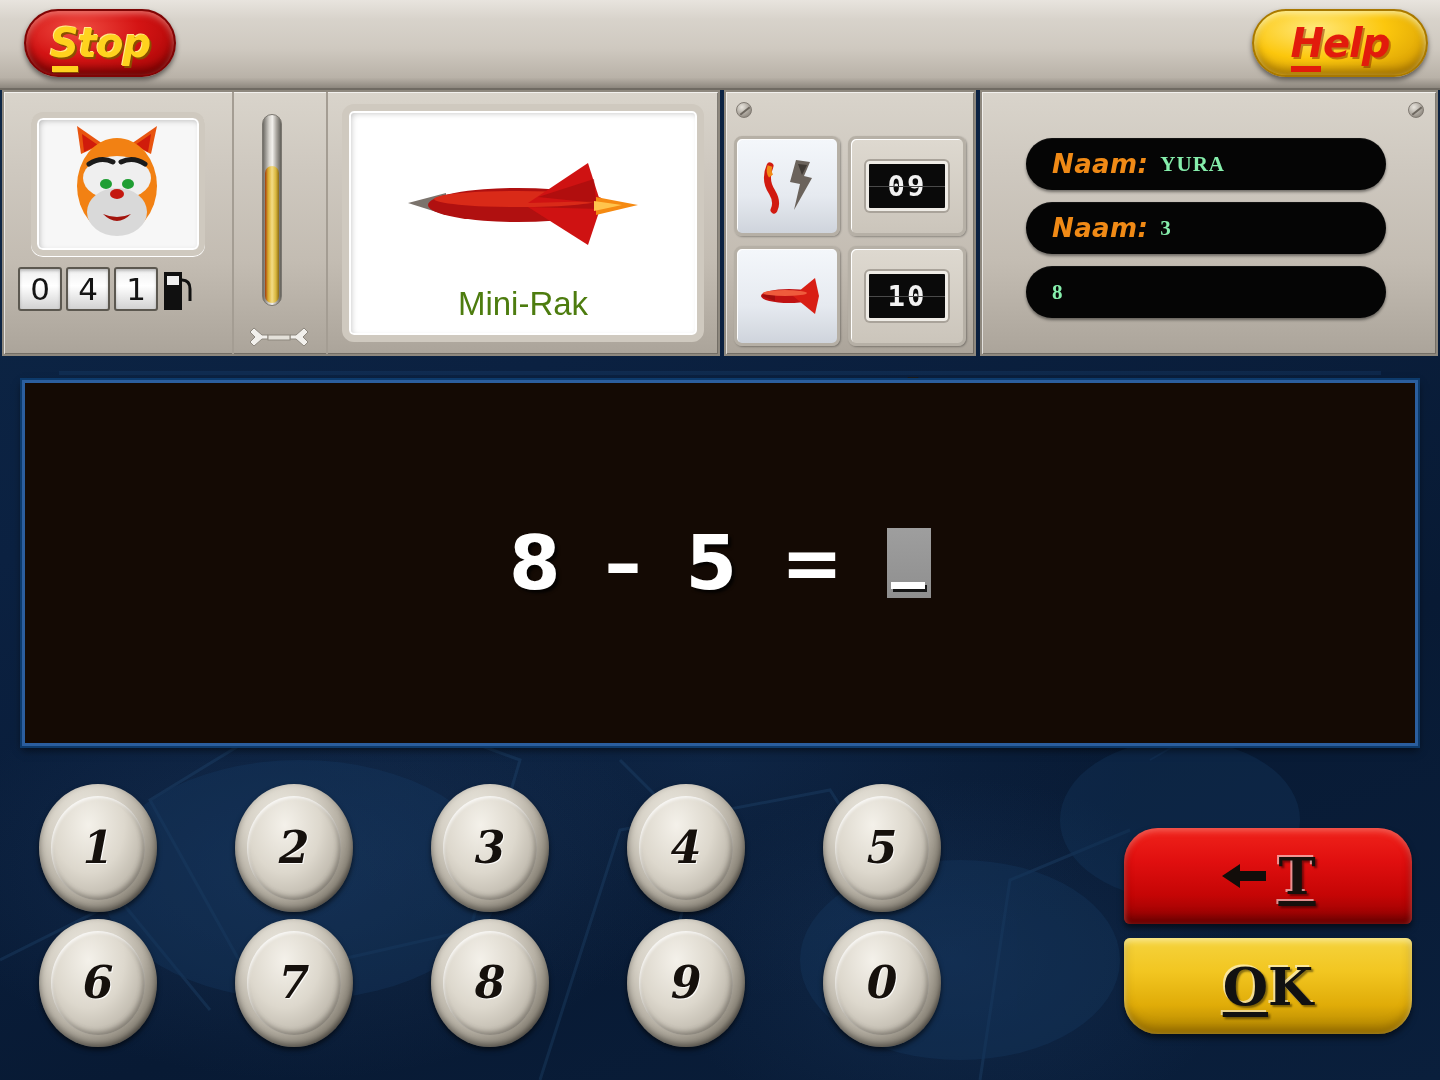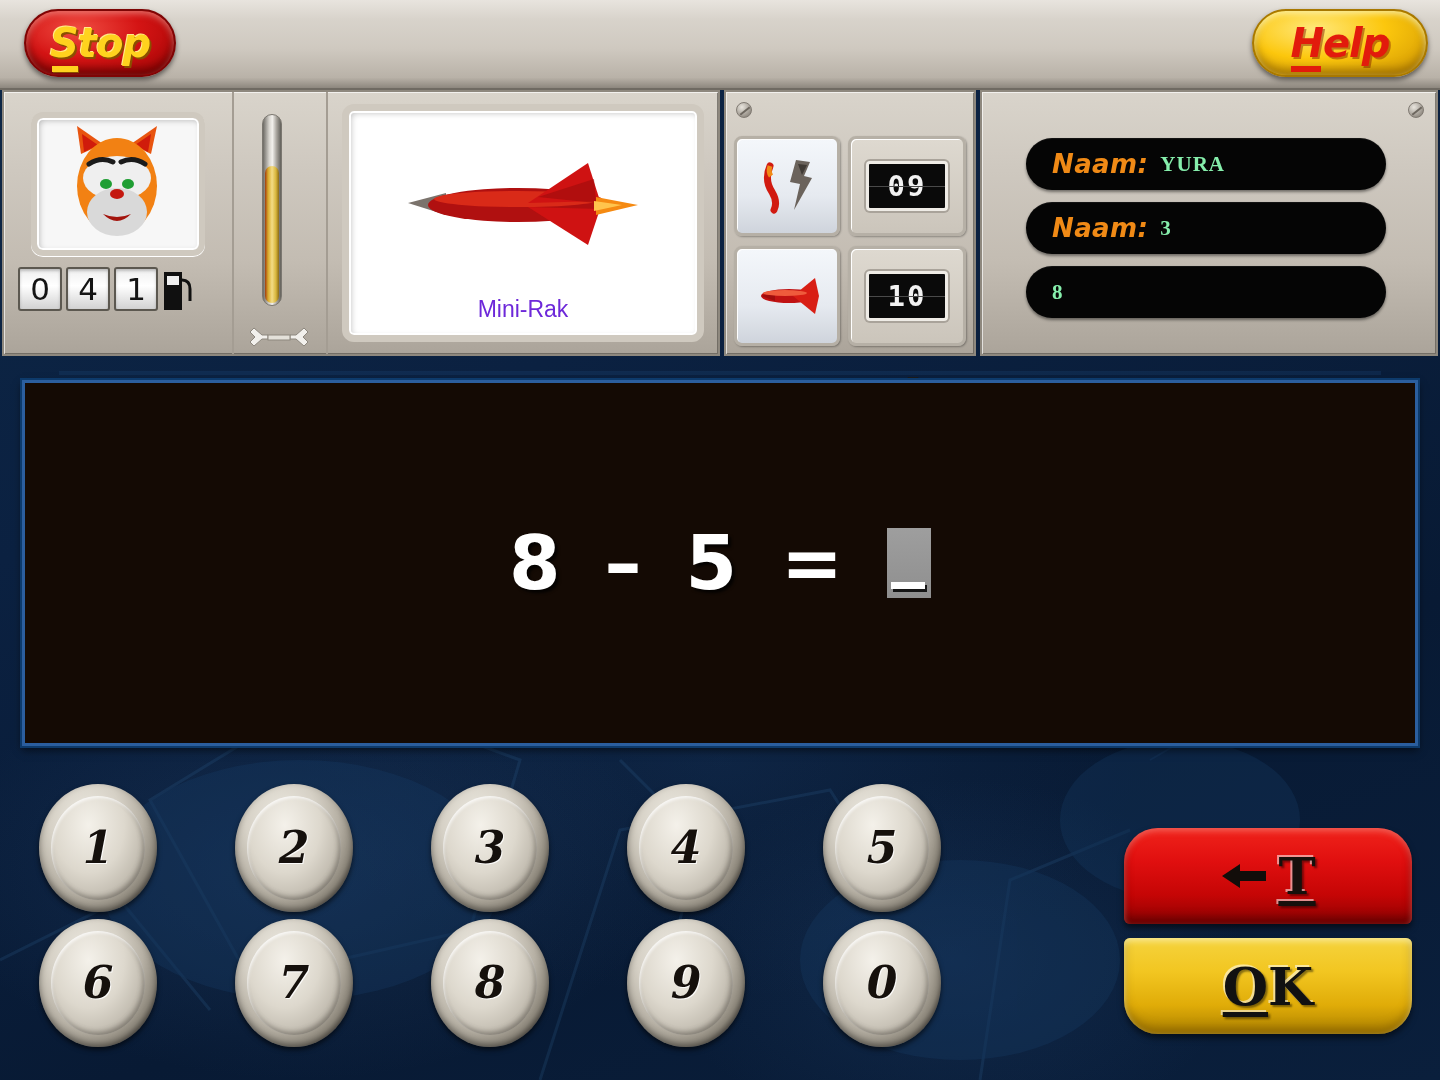--- a/index.html
+++ b/index.html
@@ -122,21 +122,21 @@
   .rocket-block { position:relative; flex:1; padding:12px 14px; }
   .rocket-screen {
     width: 100%; height: 100%; background:#ffffff;
     border: 7px solid #cfc9bf; border-radius: 12px;
     box-shadow: inset 0 0 0 2px #ffffff, inset 2px 2px 6px rgba(0,0,0,.25);
     position: relative; overflow: hidden;
   }
   .rocket-art { position:absolute; left:50%; top: 42%; transform: translate(-50%,-50%); }
   .rocket-name {
     position:absolute; left:0; right:0; bottom: 12px; text-align:center;
-    font-family: "Liberation Sans", sans-serif; font-size: 23px; color:#6d28d9;
+    font-family: "Liberation Sans", sans-serif; font-size: 33px; color:#4d7c0f;
   }
   .paw-ico { position:absolute; left:556px; top:285px; width:58px; height:46px; }
 
   .dash-mid { position:absolute; left:724px; top:2px; width:252px; height:266px; }
   .screw {
     position:absolute; width:16px; height:16px; border-radius:50%;
     background: radial-gradient(circle at 35% 30%, #e9e5de, #9a948b 70%, #6f6a62);
     border:1px solid #807a72;
   }
   .screw::after {

